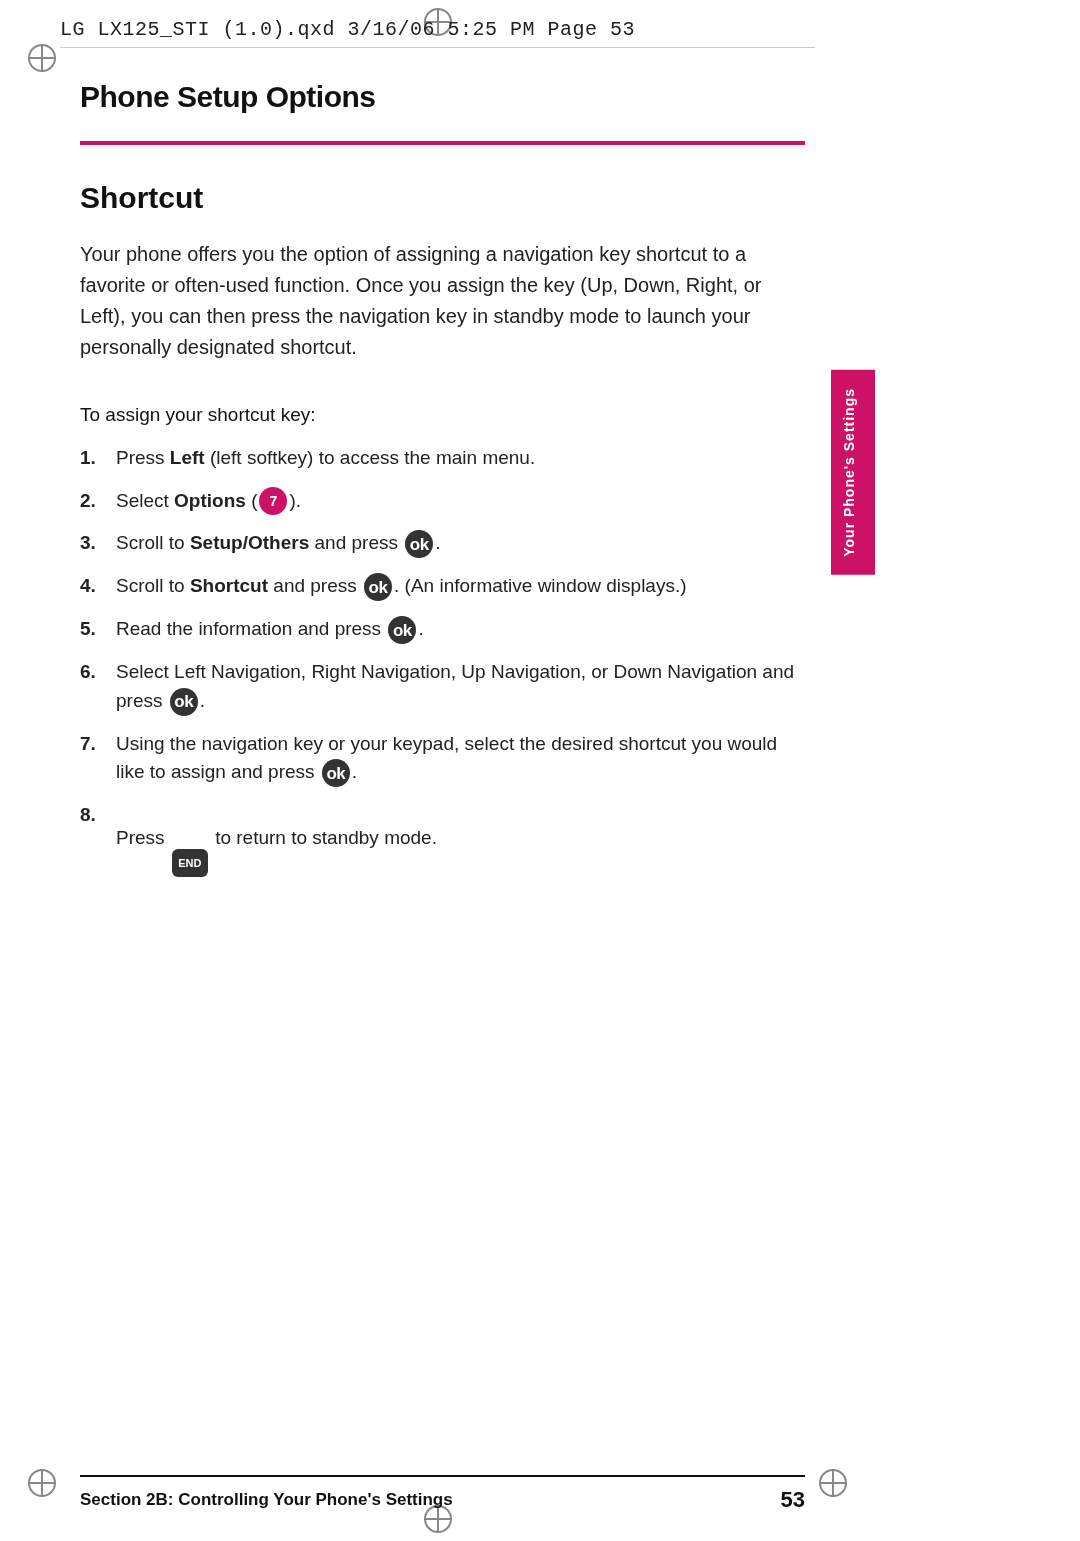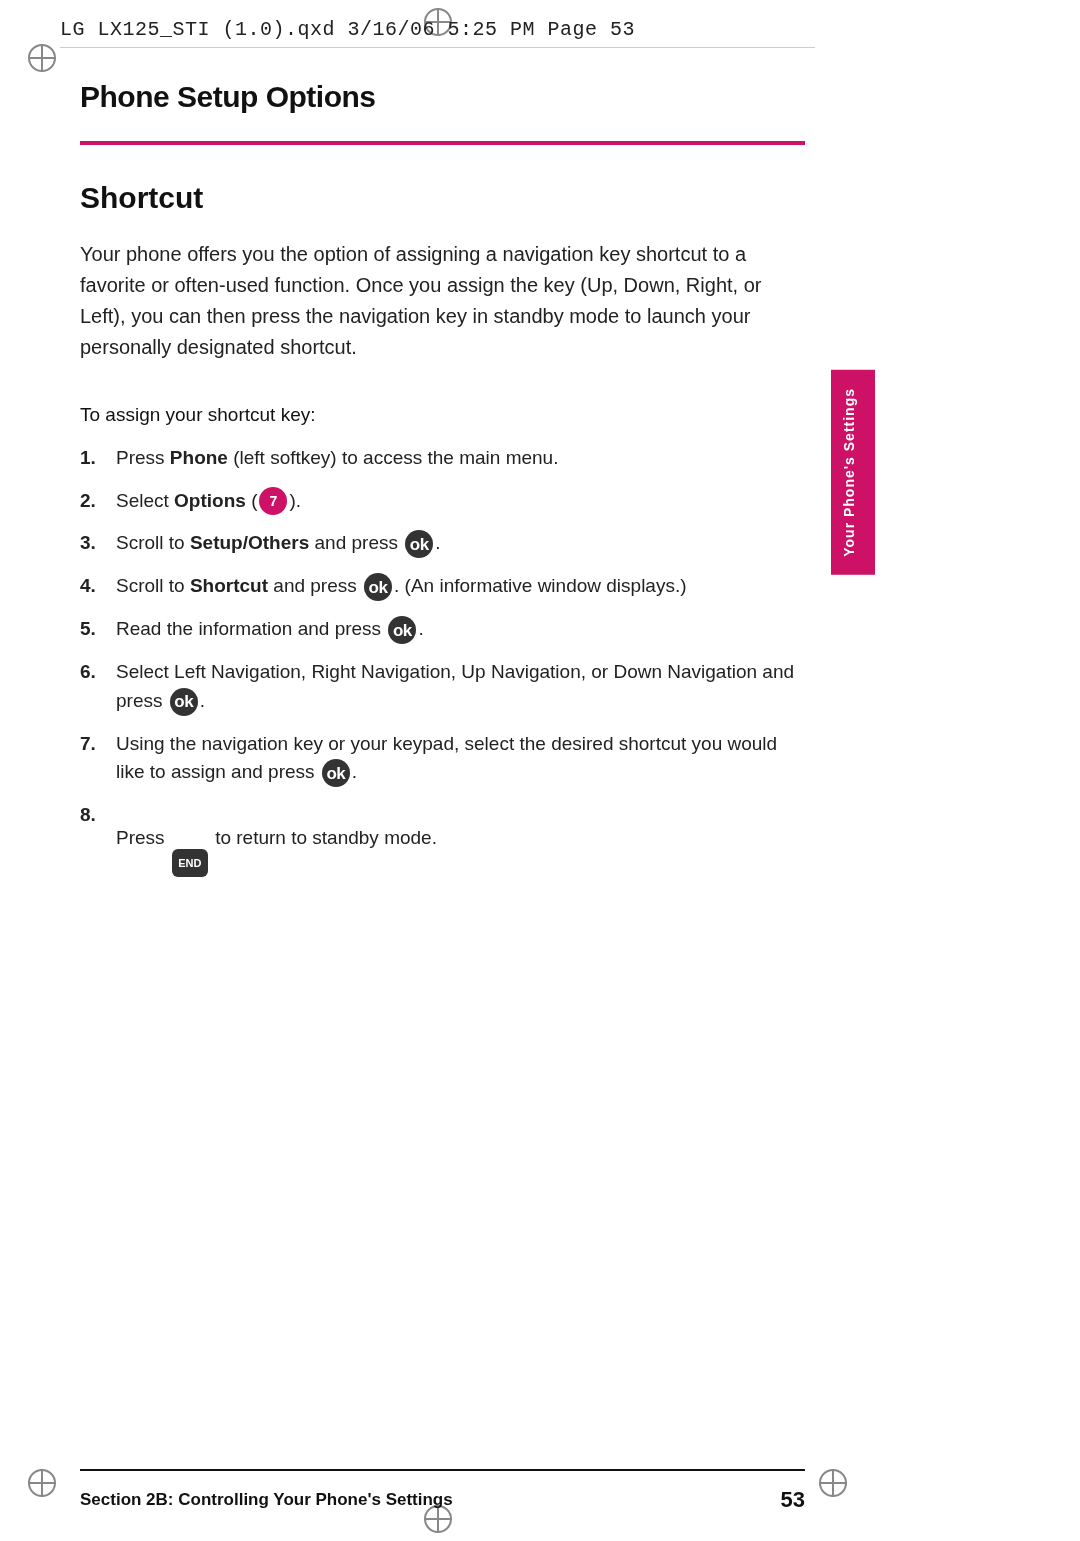--- a/index.html
+++ b/index.html
@@ -179,21 +179,21 @@
     
     .page-footer {
       position: absolute;
       bottom: 28px;
       left: 80px;
       right: 70px;
       display: flex;
       justify-content: space-between;
       align-items: center;
       border-top: 2px solid #111;
-      padding-top: 16px;
+      padding-top: 10px;
     }
 
     .footer-section-label {
       font-family: Arial, Helvetica, sans-serif;
       font-size: 17px;
       font-weight: bold;
       color: #111;
     }
 
     .footer-page-num {
@@ -281,21 +281,21 @@
     <div class="section-heading">Shortcut</div>
 
     <div class="body-text">Your phone offers you the option of assigning a navigation key shortcut to a favorite or often-used function. Once you assign the key (Up, Down, Right, or Left), you can then press the navigation key in standby mode to launch your personally designated shortcut.</div>
 
     <div class="step-intro">To assign your shortcut key:</div>
 
     <ol class="steps-list">
 
       <li>
         <span class="step-num">1.</span>
-        <span class="step-text">Press <b>Phone</b> (left softkey) to access the main menu.</span>
+        <span class="step-text">Press <b>Left</b> (left softkey) to access the main menu.</span>
       </li>
 
       <li>
         <span class="step-num">2.</span>
         <span class="step-text">Select <b>Options</b> (<span class="btn-badge num7">7</span>).</span>
       </li>
 
       <li>
         <span class="step-num">3.</span>
         <span class="step-text">Scroll to <b>Setup/Others</b> and press <span class="btn-badge ok-btn">ok</span>.</span>

